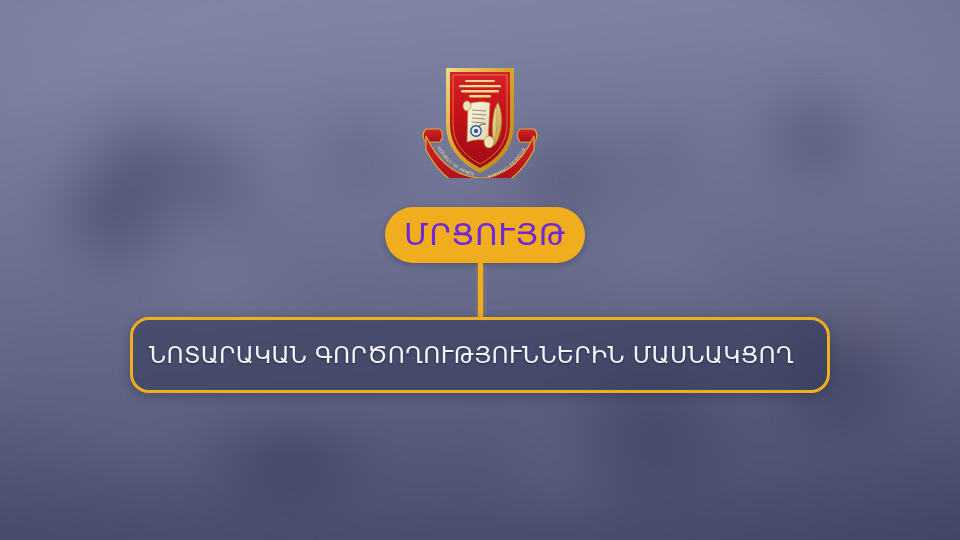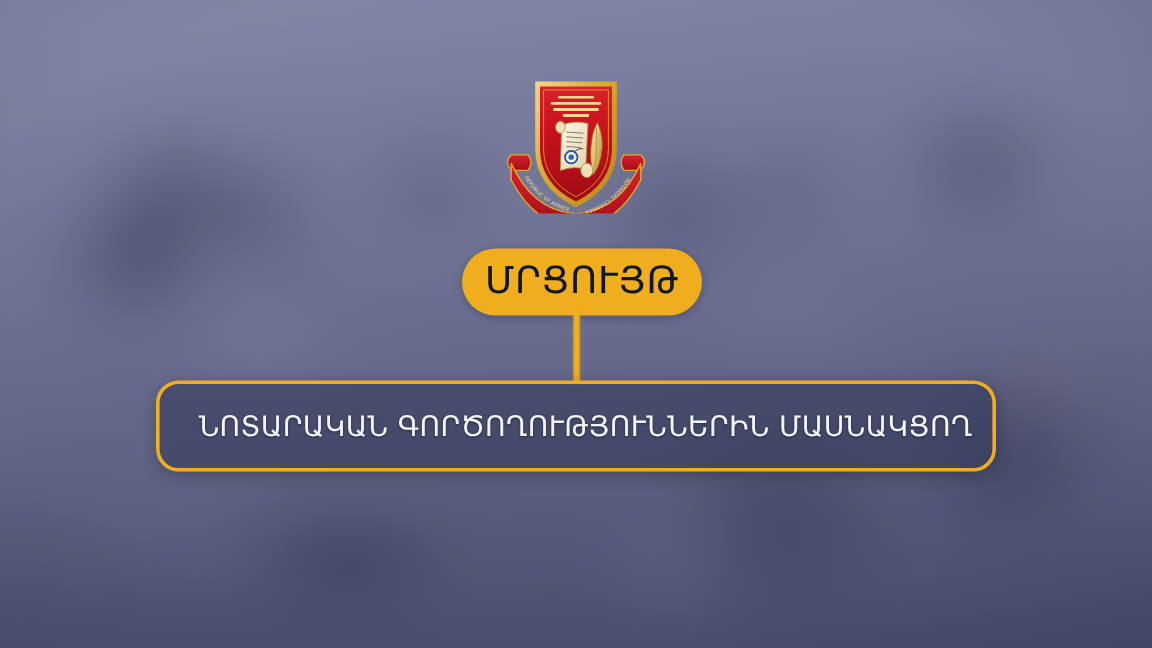--- a/index.html
+++ b/index.html
@@ -76,21 +76,21 @@
     position:absolute; left:385px; top:207px;
     width:200px; height:56px;
     background:#f0ae1f;
     border-radius:28px;
     display:flex; align-items:center; justify-content:center;
     box-shadow:0 2px 7px rgba(20,20,40,.28);
   }
   .pill-label{
     font-size:31px;
     letter-spacing:.6px;
-    color:#0f172a;
+    color:#6d28d9;
     line-height:1;
     white-space:nowrap;
     transform:translateY(-1px);
   }
 
   
   .connector{
     position:absolute; left:478px; top:262px;
     width:5px; height:58px;
     background:#f0ae1f;
@@ -98,21 +98,21 @@
   }
 
   
   .banner{
     position:absolute; left:130px; top:317px;
     width:700px; height:76px;
     border:3px solid #f0ae1f;
     border-radius:19px;
     background:rgba(55,60,92,.62);
     display:flex; flex-direction:column;
-    align-items:center; justify-content:center;
+    align-items:flex-start; justify-content:center;
     box-shadow:0 3px 12px rgba(18,20,38,.30);
     padding-left:16px;
   }
   .banner-line{
     color:#f4f5fa;
     font-size:23.5px;
     line-height:1.30;
     letter-spacing:.3px;
     white-space:nowrap;
     text-shadow:0 1px 2px rgba(10,12,28,.55);

